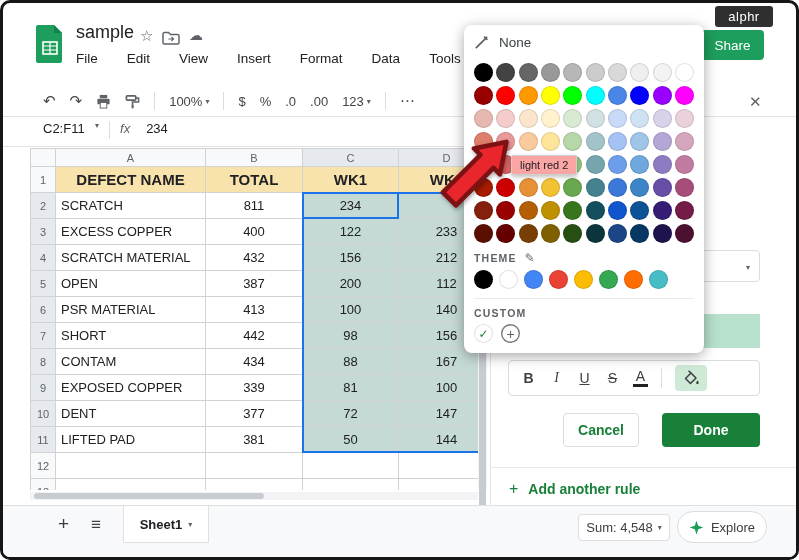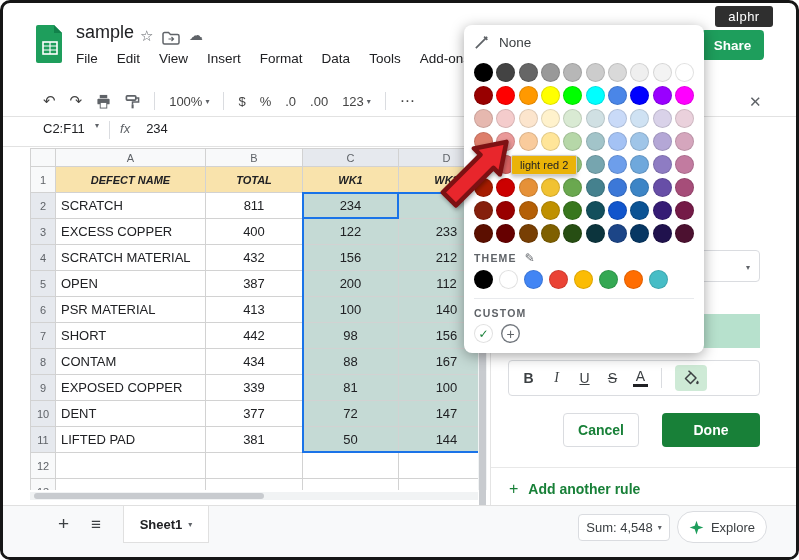--- a/index.html
+++ b/index.html
@@ -9,23 +9,23 @@
 
   
   .alphr{position:absolute;left:712px;top:3px;width:58px;height:21px;background:#2f2f2f;color:#fff;
          font-size:13px;display:flex;align-items:center;justify-content:center;border-radius:3px;letter-spacing:.5px;}
   .gs-logo{position:absolute;left:33px;top:22px;width:28px;height:38px;}
   .doc-title{position:absolute;left:73px;top:19px;font-size:18px;color:#202124;}
   .t-ic{position:absolute;color:#5f6368;font-size:15px;}
   #star-ic{left:137px;top:24px;}
   #folder-ic{left:159px;top:28px;}
   #cloud-ic{left:186px;top:24px;font-size:14px;}
-  .menu-bar{position:absolute;left:73px;top:48px;display:flex;gap:19px;font-size:13.5px;color:#202124;}
+  .menu-bar{position:absolute;left:73px;top:48px;display:flex;gap:29px;font-size:13.5px;color:#202124;}
   .share-btn{position:absolute;left:698px;top:27px;width:63px;height:30px;background:var(--share-green,#1e9e5c);
-             color:#fff;font-size:13.5px;font-weight:bold;border:none;border-radius:4px;font-family:inherit;}
+             color:#fff;font-size:13.5px;font-weight:normal;border:none;border-radius:4px;font-family:inherit;}
 
   
   .toolbar{position:absolute;left:40px;top:84px;height:28px;display:flex;align-items:center;gap:14px;color:#444;font-size:13px;}
   .tb{display:flex;align-items:center;gap:3px;}
   .tb-sep{width:1px;height:18px;background:#dadce0;}
   .caret{font-size:8px;color:#5f6368;}
   .hline{position:absolute;height:1px;background:#e2e2e2;left:0;right:0;}
   .fbar{position:absolute;left:40px;top:118px;height:26px;display:flex;align-items:flex-start;font-size:13px;color:#202124;}
   .fbar .range{width:52px;}
   .fsep{width:1px;height:18px;background:#dadce0;margin:0 10px;}
@@ -34,21 +34,21 @@
 
   
   .grid-wrap{position:absolute;left:27px;top:145px;width:448px;height:342px;overflow:hidden;}
   #grid{display:grid;grid-template-columns:25px 150px 97px 96px 96px;grid-template-rows:18px repeat(13,26px);
         border-top:1px solid #d2d2d2;border-left:1px solid #d2d2d2;width:465px;background:#fff;}
   .gc{border-right:1px solid #d2d2d2;border-bottom:1px solid #d2d2d2;font-size:13px;color:#202124;
       display:flex;align-items:center;justify-content:center;overflow:hidden;white-space:nowrap;background:#fff;}
   .gc.left{justify-content:flex-start;padding-left:5px;}
   .gc.hd{background:#f8f9fa;color:#5f6368;font-size:11px;}
   .gc.hd.hl{background:#e6e9ee;}
-  .gc.tan{background:var(--table-header-fill,#f9e3ac);font-weight:bold;font-size:11px;font-style:italic;}
+  .gc.tan{background:var(--table-header-fill,#f9e3ac);font-weight:bold;font-size:15px;}
   .gc.sel{background:var(--selection-fill,#c5dad5);}
   .sel-outline{position:absolute;left:272px;top:44px;width:176px;height:261px;
                border:2px solid var(--active-cell-border,#1a73e8);border-right:none;pointer-events:none;}
   .active-cell{position:absolute;left:272px;top:44px;width:97px;height:27px;
                border:2px solid var(--active-cell-border,#1a73e8);pointer-events:none;}
   .vscroll{position:absolute;left:475px;top:145px;width:9px;height:342px;background:#f1f3f4;}
   .vthumb{position:absolute;left:1px;width:7px;top:170px;height:210px;background:#c8cbcf;border-radius:4px;}
   .hscroll{position:absolute;left:27px;top:489px;width:448px;height:8px;background:#f1f3f4;}
   .hthumb{position:absolute;top:1px;height:6px;left:4px;width:230px;background:#c8cbcf;border-radius:4px;}
 
@@ -85,21 +85,21 @@
   .chip{width:19px;height:19px;border-radius:50%;box-shadow:inset 0 0 0 1px rgba(0,0,0,.12);
         display:inline-flex;align-items:center;justify-content:center;flex:0 0 auto;}
   .sec-label{margin-top:8px;font-size:10.5px;font-weight:bold;letter-spacing:1.2px;color:#5f6368;
              display:flex;align-items:center;gap:8px;}
   #theme-row{display:flex;gap:6px;margin-top:5px;}
   .pop-div{height:1px;background:#e8eaed;margin:9px 0 2px;}
   .custom-row{display:flex;gap:8px;margin-top:5px;}
   .chip.check{background:#fff;color:var(--accent-green,#188038);font-size:12px;font-weight:bold;}
   .chip.addc{background:#fff;box-shadow:inset 0 0 0 1.4px #757a80;color:#5f6368;font-size:14px;}
   .pencil{font-size:12px;color:#5f6368;font-weight:normal;}
-  .cp-tooltip{position:absolute;left:508px;top:152px;background:#eab308;border:1px solid #cfcfcf;border-radius:2px;
+  .cp-tooltip{position:absolute;left:508px;top:152px;background:#fca5a5;border:1px solid #cfcfcf;border-radius:2px;
               box-shadow:0 2px 4px rgba(0,0,0,.25);padding:3px 8px;font-size:11px;color:#202124;z-index:46;white-space:nowrap;}
   .big-arrow{position:absolute;left:428px;top:126px;z-index:50;filter:drop-shadow(1px 2px 2px rgba(0,0,0,.35));}
 
   
   .bottombar{position:absolute;left:0;right:0;top:502px;bottom:0;background:#f8f9fa;border-top:1px solid #e0e0e0;}
   .bb-plus{position:absolute;left:55px;top:7px;font-size:19px;color:#3c4043;}
   .bb-list{position:absolute;left:88px;top:9px;font-size:17px;color:#3c4043;}
   .sheet-tab{position:absolute;left:120px;top:0;width:86px;height:37px;background:#fff;border:1px solid #e0e0e0;border-top:none;
              display:flex;align-items:center;justify-content:center;gap:6px;font-size:13px;font-weight:bold;color:#202124;}
   .sum-badge{position:absolute;left:575px;top:8px;width:92px;height:27px;background:#fff;border:1px solid #dadce0;border-radius:4px;

